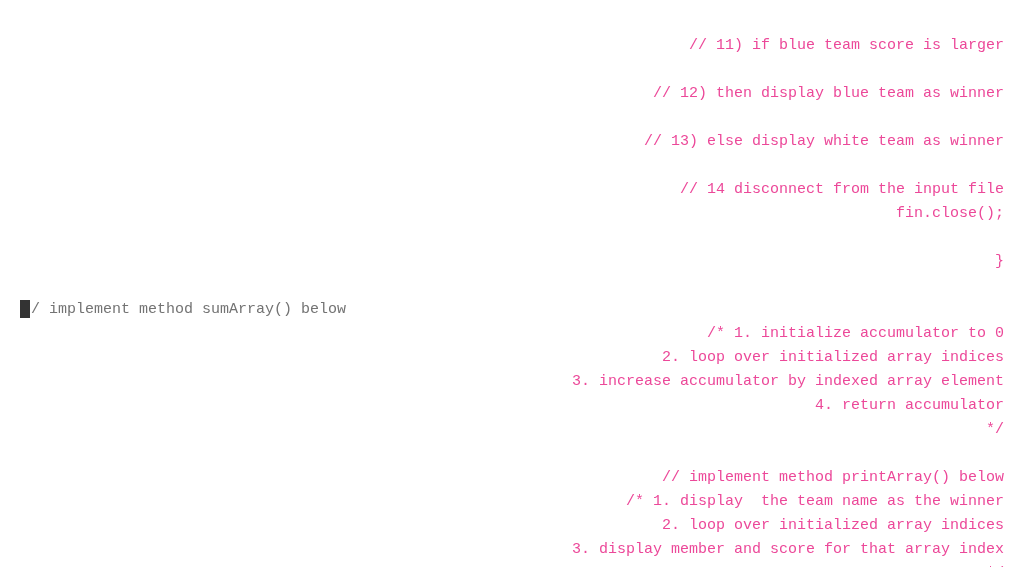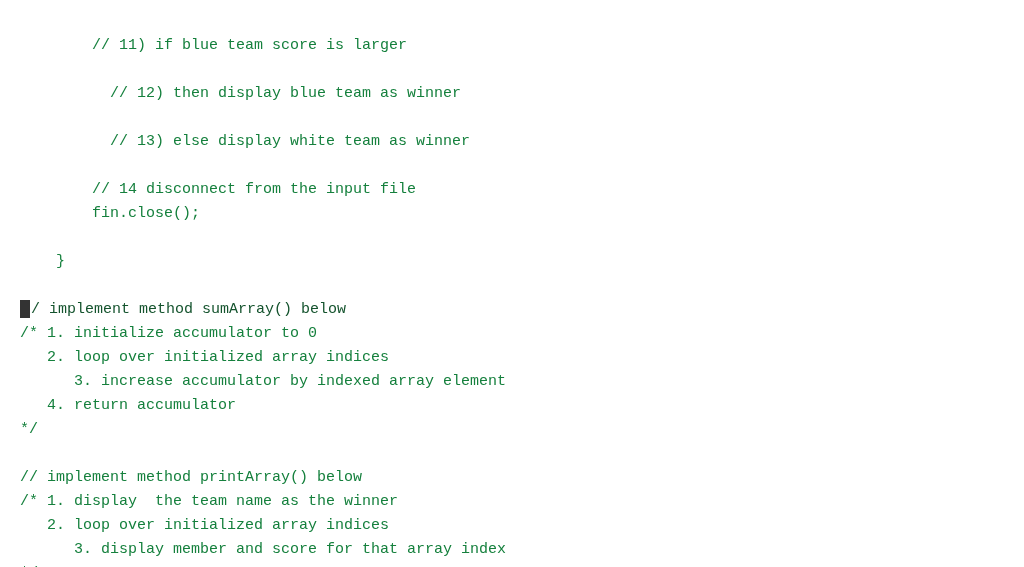--- a/index.html
+++ b/index.html
@@ -16,25 +16,26 @@
       height: 567px;
       overflow: hidden;
     }
     .code-container {
       padding: 10px 20px;
       line-height: 1.6;
       white-space: pre;
     }
     .line {
       display: block;
-      color: #15803d;
+      color: #ec4899;
+      text-align: right;
     }
     .cursor-line {
       display: block;
-      color: #14532d;
+      color: #737373;
       position: relative;
     }
     .cursor {
       display: inline-block;
       width: 10px;
       height: 18px;
       background-color: #333;
       vertical-align: middle;
       margin-right: 1px;
     }

